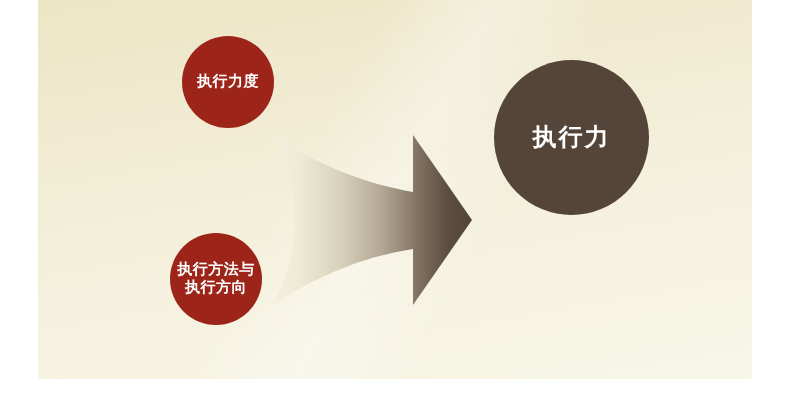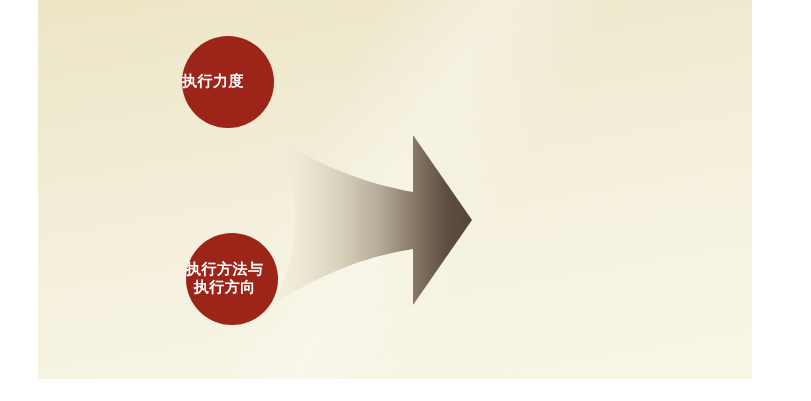--- a/index.html
+++ b/index.html
@@ -46,20 +46,21 @@
     top: 0;
     width: 714px;
     height: 379px;
   }
 
   .node {
     position: absolute;
     border-radius: 50%;
     display: flex;
     align-items: center;
+    justify-content: center;
     text-align: center;
     color: #ffffff;
     font-weight: bold;
     line-height: 1.18;
     letter-spacing: 0.5px;
   }
 
   .node-red {
     width: 92px;
     height: 92px;
@@ -75,21 +76,21 @@
     letter-spacing: 2px;
   }
 
   .node-label {
     display: block;
     white-space: pre-line;
   }
 
   #node-1 { left: 144px; top: 36px; }
   #node-2 { left: 144px; top: 131px; }
-  #node-3 { left: 148px; top: 233px; }
+  #node-3 { left: 132px; top: 233px; }
   #node-out { left: 456px; top: 60px; }
 </style>
 </head>
 <body>
 
 <div id="canvas">
 
   <div id="slide">
 
     <div id="sheen"></div>
@@ -120,15 +121,18 @@
     <div class="node node-red" id="node-1">
       <span class="node-label">执行力度</span>
     </div>
 
 
     <div class="node node-red" id="node-3">
       <span class="node-label">执行方法与
 执行方向</span>
     </div>
 
+    <div class="node node-dark" id="node-out">
+      <span class="node-label">执行力</span>
+    </div>
 
   </div>
 </div>
 
 </body></html>

